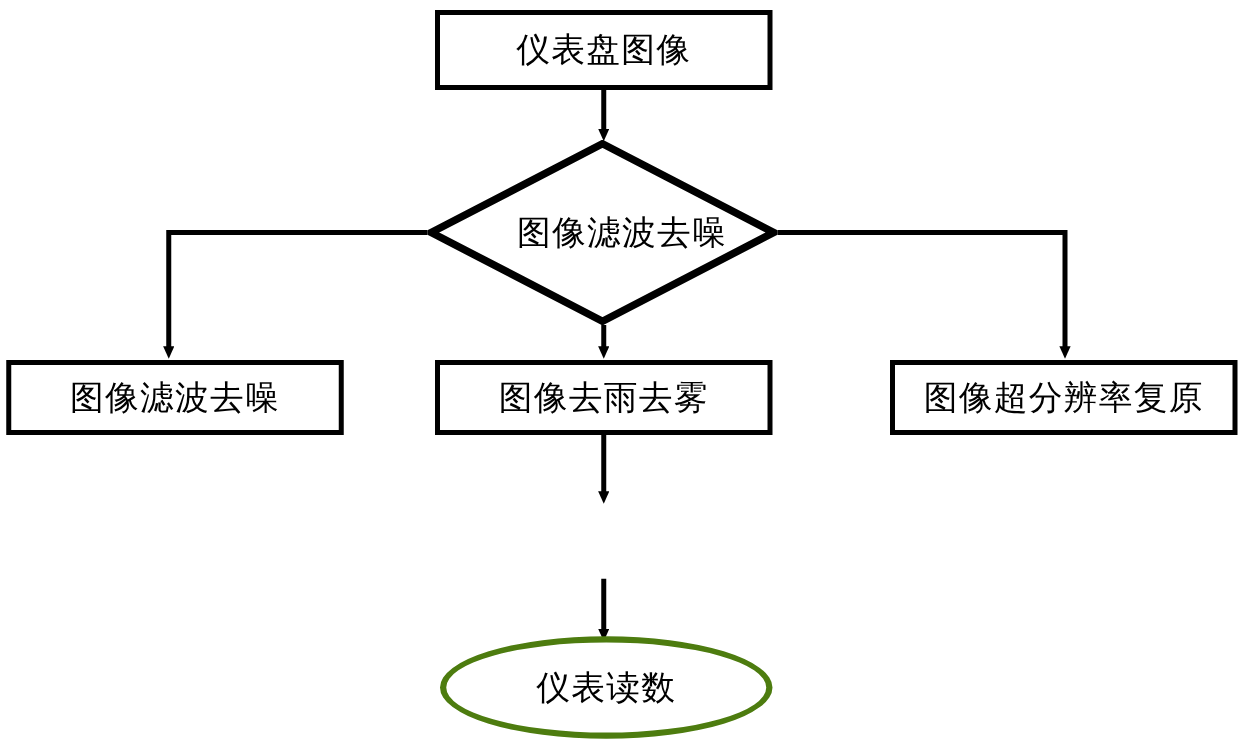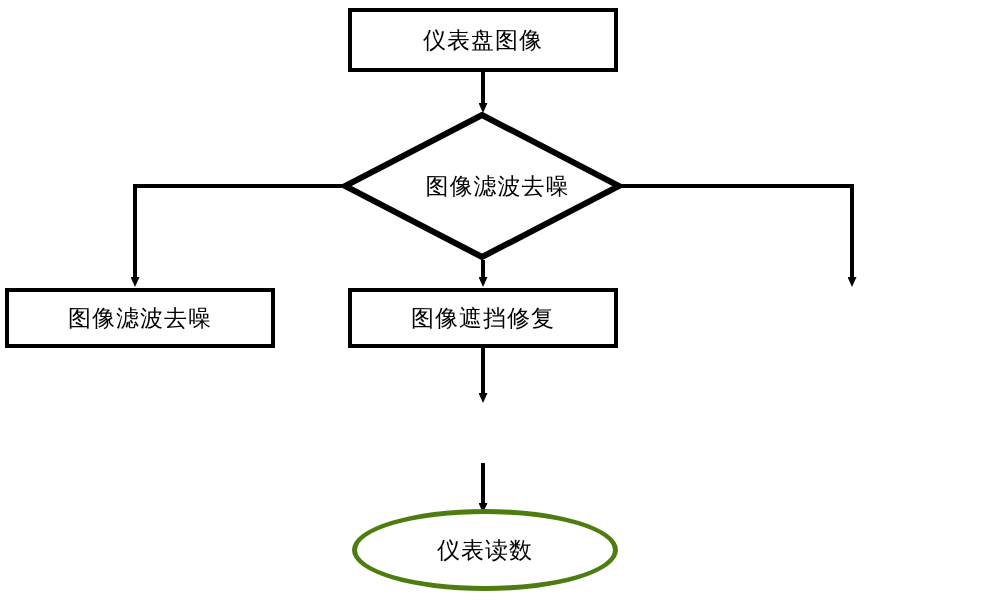--- a/index.html
+++ b/index.html
@@ -32,21 +32,21 @@
     justify-content: center;
     background: #ffffff;
     color: #000000;
     text-align: center;
     z-index: 2;
   }
   .node-box {
     border: 4px solid #000000;
   }
   .node-label {
-    font-size: 23px;
+    font-size: 27px;
     line-height: 1;
     letter-spacing: 1px;
     white-space: nowrap;
   }
   .node-diamond {
     background: transparent;
   }
   .diamond-shape {
     position: absolute;
     left: 0;
@@ -110,22 +110,25 @@
       <polygon points="140,3 277,74 140,145 3,74" fill="#ffffff" stroke="#000000" stroke-width="6" stroke-linejoin="miter"></polygon>
     </svg>
     <span class="node-label diamond-label">图像滤波去噪</span>
   </div>
 
   <div class="node node-box" style="left:5px; top:288px; width:270px; height:60px;">
     <span class="node-label">图像滤波去噪</span>
   </div>
 
   <div class="node node-box" style="left:348px; top:288px; width:270px; height:60px;">
-    <span class="node-label">图像遮挡修复</span>
+    <span class="node-label">图像去雨去雾</span>
   </div>
 
+  <div class="node node-box" style="left:712px; top:288px; width:278px; height:60px;">
+    <span class="node-label">图像超分辨率复原</span>
+  </div>
 
 
   <div class="node node-ellipse" style="left:352px; top:509px; width:266px; height:82px;">
     <span class="node-label">仪表读数</span>
   </div>
 
 </div>
 
 </body></html>

